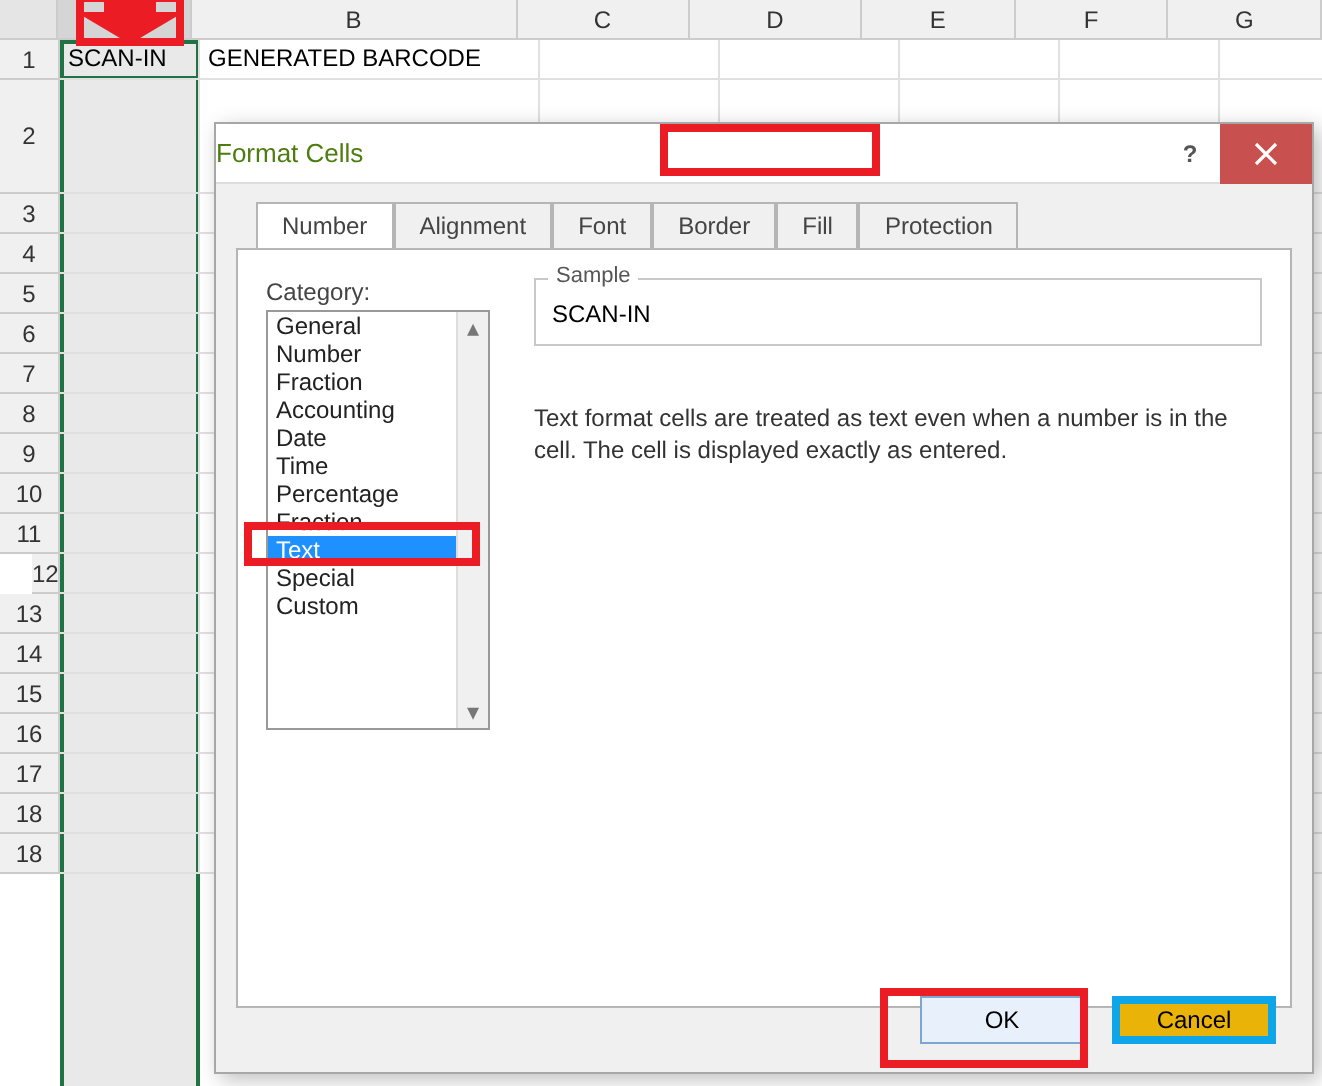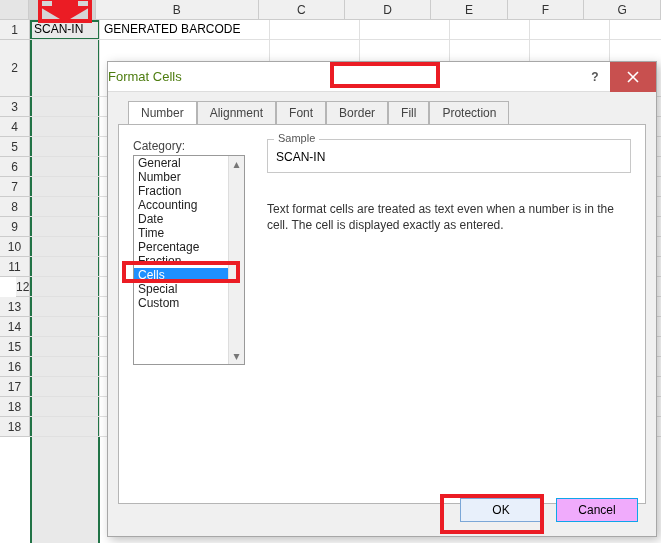--- a/index.html
+++ b/index.html
@@ -39,21 +39,21 @@
 .cat-list { width: 112px; height: 210px; border: 1px solid #999; background: #fff; overflow:hidden; position:relative;}
 .cat-list .sb { position:absolute; right:0; top:0; bottom:0; width:16px; background:#f0f0f0; border-left:1px solid #ddd;}
 .cat-list .sb .btn { height:16px; background:#f0f0f0; display:flex; align-items:center; justify-content:center; color:#777;}
 .cat-item { padding: 0 4px; line-height: 14px; cursor:pointer; color:#222;}
 .cat-item.sel { background: #1e90ff; color: #fff; }
 .right-pane { position:absolute; left:148px; top:14px; right:14px; }
 .sample-box { border: 1px solid #c8c8c8; padding: 10px 8px 8px; position:relative; margin-bottom:28px;}
 .sample-box .legend { position:absolute; top:-8px; left:6px; background:#fff; padding:0 4px; font-size:11px; color:#555;}
 .desc { color: #333; line-height: 1.35; }
 .btn-row { position:absolute; right:18px; bottom:14px; display:flex; gap:14px;padding-left:12px;}
-.dlg-btn { width: 82px; height: 24px; border:1px solid #0ea5e9; background:#f0abfc; cursor:pointer; font-size:12px;}
+.dlg-btn { width: 82px; height: 24px; border:4px solid #0ea5e9; background:#eab308; cursor:pointer; font-size:12px;}
 .dlg-btn.ok { background:#e8f0fb; border:1px solid #7ba7d7; }
 </style>
 </head>
 <body>
 
 <div class="sheet">
   <div class="col-headers">
     <div class="corner"></div>
 
   <div class="col-h sel" style="width: 70px;">A</div>
@@ -262,21 +262,21 @@
         <div class="cat-list">
           <div class="items">
               <div class="cat-item">General</div>
               <div class="cat-item">Number</div>
               <div class="cat-item">Fraction</div>
               <div class="cat-item">Accounting</div>
               <div class="cat-item">Date</div>
               <div class="cat-item">Time</div>
               <div class="cat-item">Percentage</div>
               <div class="cat-item">Fraction</div>
-              <div class="cat-item sel">Cells</div>
+              <div class="cat-item sel">Text</div>
               <div class="cat-item">Special</div>
               <div class="cat-item">Custom</div>
             </div>
           <div class="sb">
             <div class="btn">▴</div>
             <div style="flex:1"></div>
             <div class="btn" style="position:absolute;bottom:0;width:100%;">▾</div>
           </div>
         </div>
       </div>

